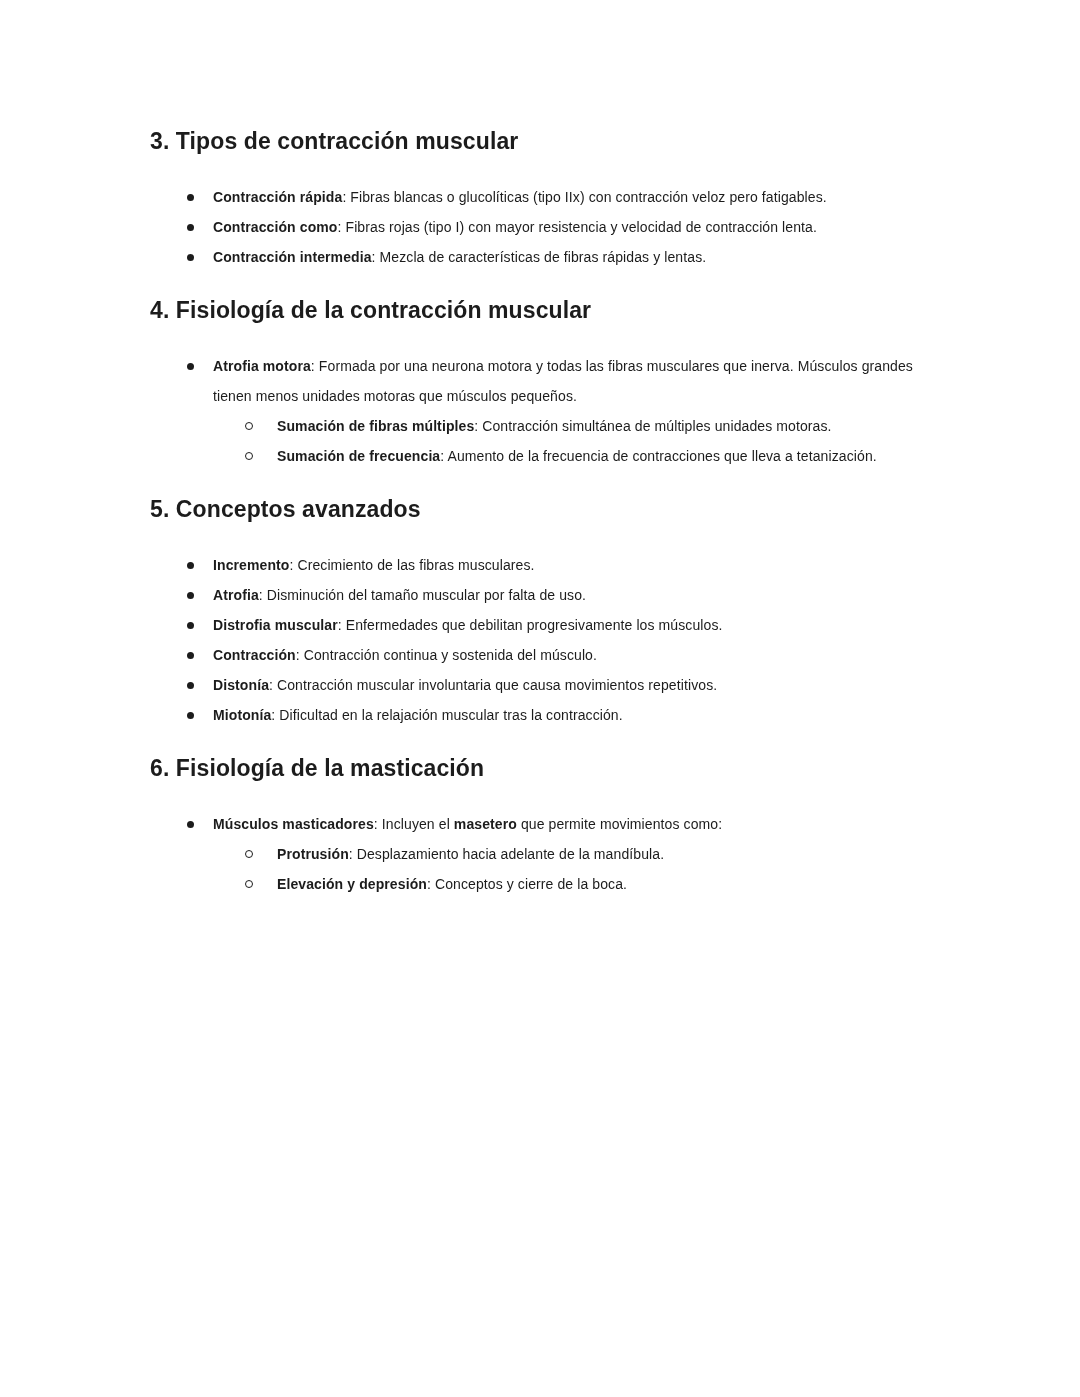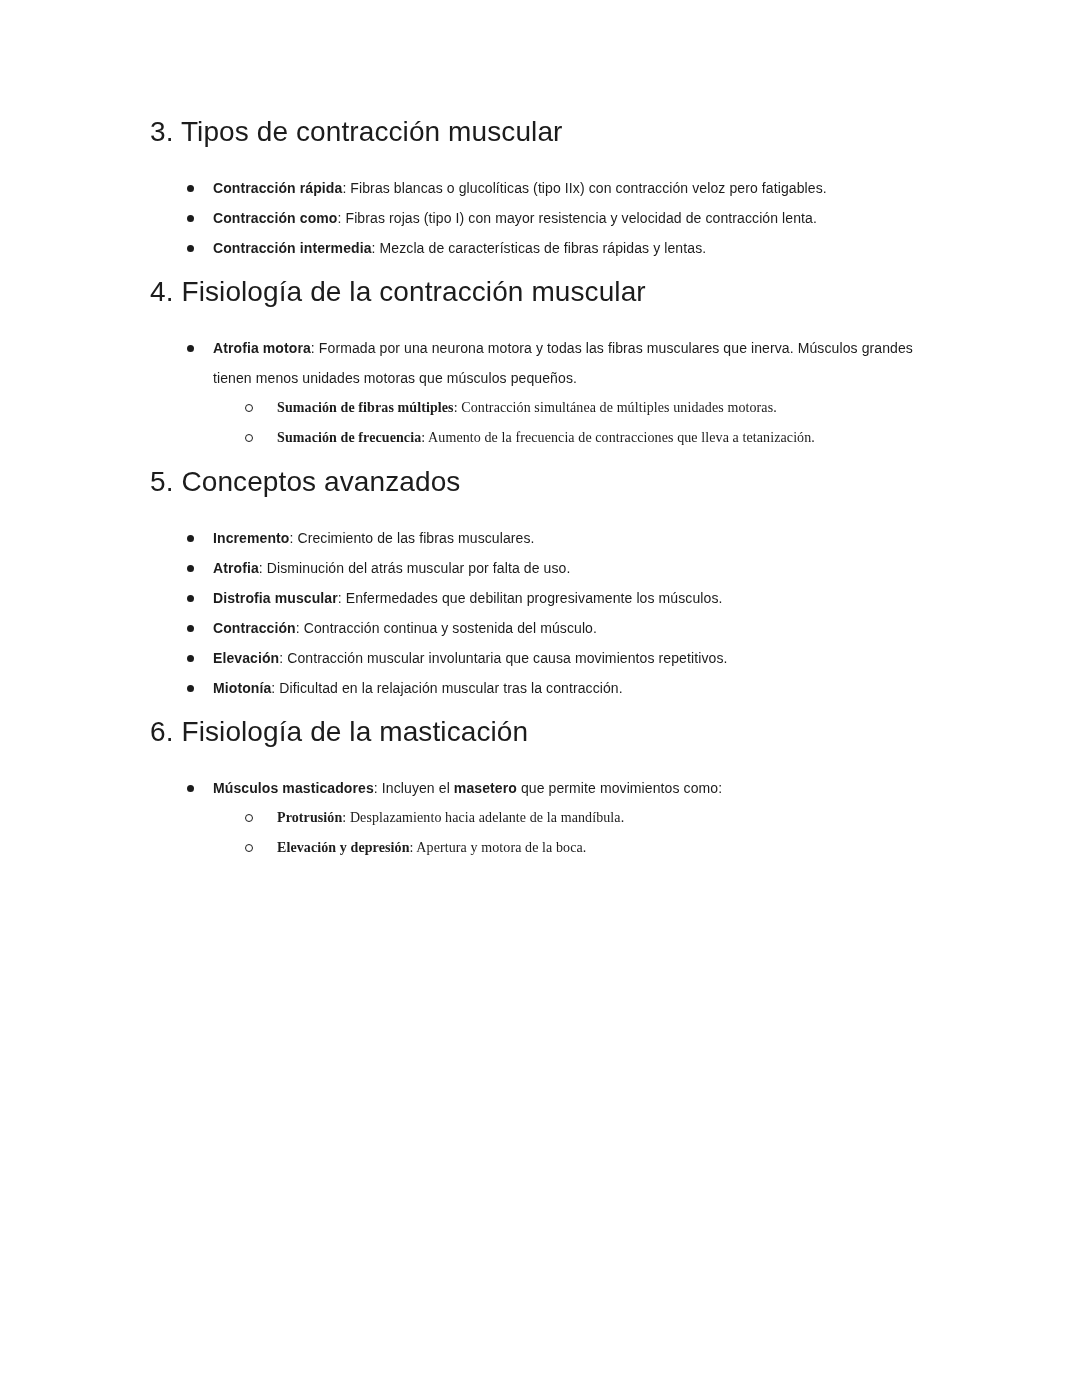--- a/index.html
+++ b/index.html
@@ -12,24 +12,24 @@
     width: 1080px;
     height: 1397px;
     background: #ffffff;
     box-sizing: border-box;
     padding: 103px 160px 0 150px;
     font-family: "Liberation Sans", sans-serif;
     color: #1c1c1c;
     overflow: hidden;
   }
   .section-heading {
-    font-size: 28px;
-    font-weight: 400;
+    font-size: 23px;
+    font-weight: 700;
     line-height: 26px;
-    margin: 16px 0 28px 0;
+    margin: 25px 0 28px 0;
     letter-spacing: 0.1px;
   }
   ul.bullet-list {
     list-style: none;
     margin: 0;
     padding: 0;
   }
   li.list-item {
     position: relative;
     font-size: 14px;
@@ -39,21 +39,21 @@
   li.level-1 { padding-left: 63px; }
   li.level-1 > .marker {
     position: absolute;
     left: 37px;
     top: 12px;
     width: 7px;
     height: 7px;
     border-radius: 50%;
     background: #1c1c1c;
   }
-  li.level-2 { padding-left: 127px; font-family: Liberation Serif, serif; }
+  li.level-2 { padding-left: 127px; }
   li.level-2 > .marker {
     position: absolute;
     left: 95px;
     top: 11px;
     width: 6px;
     height: 6px;
     border-radius: 50%;
     border: 1.6px solid #1c1c1c;
     background: transparent;
   }
@@ -72,26 +72,26 @@
       </ul>
       <h2 class="section-heading">4. Fisiología de la contracción muscular</h2>
       <ul class="bullet-list">
         <li class="list-item level-1"><span class="marker"></span><span class="item-text"><span class="bold">Atrofia motora</span><span>: Formada por una neurona motora y todas las fibras musculares que inerva. Músculos grandes tienen menos unidades motoras que músculos pequeños.</span></span></li>
         <li class="list-item level-2"><span class="marker"></span><span class="item-text"><span class="bold">Sumación de fibras múltiples</span><span>: Contracción simultánea de múltiples unidades motoras.</span></span></li>
         <li class="list-item level-2"><span class="marker"></span><span class="item-text"><span class="bold">Sumación de frecuencia</span><span>: Aumento de la frecuencia de contracciones que lleva a tetanización.</span></span></li>
       </ul>
       <h2 class="section-heading">5. Conceptos avanzados</h2>
       <ul class="bullet-list">
         <li class="list-item level-1"><span class="marker"></span><span class="item-text"><span class="bold">Incremento</span><span>: Crecimiento de las fibras musculares.</span></span></li>
-        <li class="list-item level-1"><span class="marker"></span><span class="item-text"><span class="bold">Atrofia</span><span>: Disminución del atrás muscular por falta de uso.</span></span></li>
+        <li class="list-item level-1"><span class="marker"></span><span class="item-text"><span class="bold">Atrofia</span><span>: Disminución del tamaño muscular por falta de uso.</span></span></li>
         <li class="list-item level-1"><span class="marker"></span><span class="item-text"><span class="bold">Distrofia muscular</span><span>: Enfermedades que debilitan progresivamente los músculos.</span></span></li>
         <li class="list-item level-1"><span class="marker"></span><span class="item-text"><span class="bold">Contracción</span><span>: Contracción continua y sostenida del músculo.</span></span></li>
-        <li class="list-item level-1"><span class="marker"></span><span class="item-text"><span class="bold">Elevación</span><span>: Contracción muscular involuntaria que causa movimientos repetitivos.</span></span></li>
+        <li class="list-item level-1"><span class="marker"></span><span class="item-text"><span class="bold">Distonía</span><span>: Contracción muscular involuntaria que causa movimientos repetitivos.</span></span></li>
         <li class="list-item level-1"><span class="marker"></span><span class="item-text"><span class="bold">Miotonía</span><span>: Dificultad en la relajación muscular tras la contracción.</span></span></li>
       </ul>
       <h2 class="section-heading">6. Fisiología de la masticación</h2>
       <ul class="bullet-list">
         <li class="list-item level-1"><span class="marker"></span><span class="item-text"><span class="bold">Músculos masticadores</span><span>: Incluyen el </span><span class="bold">masetero</span><span> que permite movimientos como:</span></span></li>
         <li class="list-item level-2"><span class="marker"></span><span class="item-text"><span class="bold">Protrusión</span><span>: Desplazamiento hacia adelante de la mandíbula.</span></span></li>
-        <li class="list-item level-2"><span class="marker"></span><span class="item-text"><span class="bold">Elevación y depresión</span><span>: Apertura y motora de la boca.</span></span></li>
+        <li class="list-item level-2"><span class="marker"></span><span class="item-text"><span class="bold">Elevación y depresión</span><span>: Conceptos y cierre de la boca.</span></span></li>
       </ul>
     </div>
 </main>
 
 </body></html>

